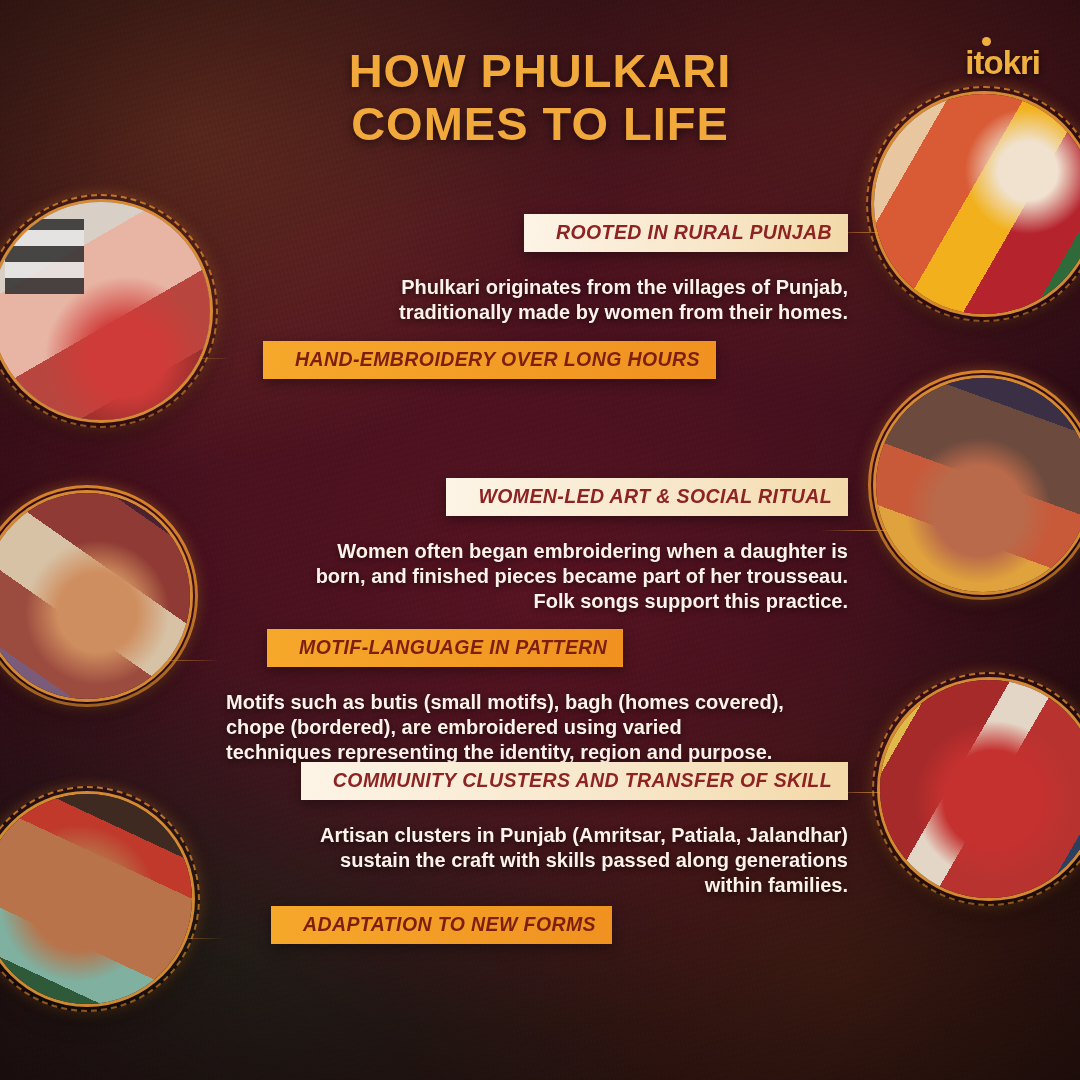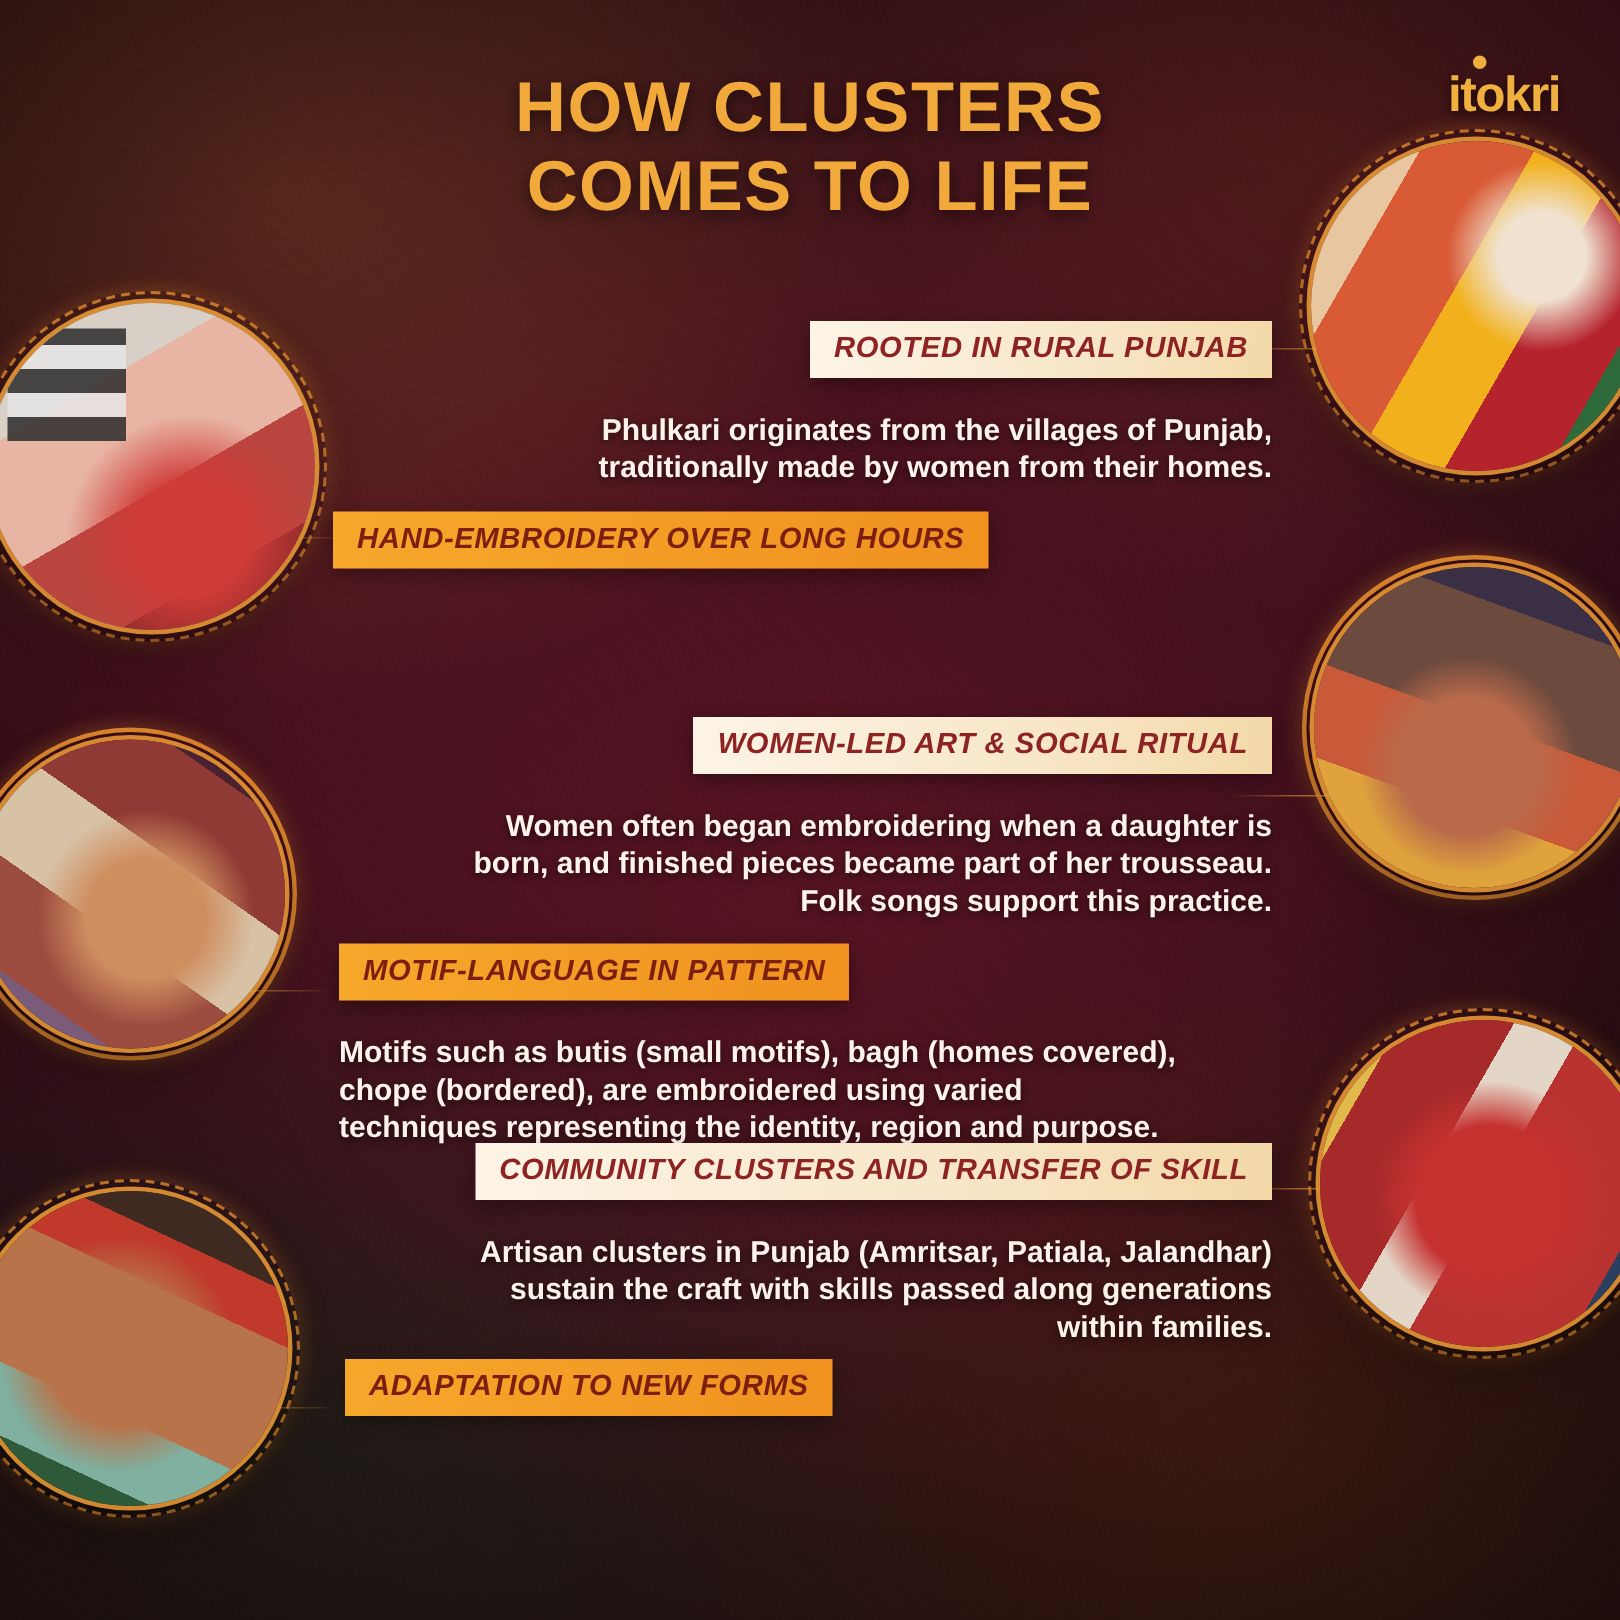--- a/index.html
+++ b/index.html
@@ -113,30 +113,31 @@
   .img-f {
     background:
       radial-gradient(circle at 46% 52%, #b8734a 0 30%, rgba(184,115,74,0) 50%),
       linear-gradient(25deg,#2e5a3a 0 18%, #7fb0a0 18% 34%, #b8734a 34% 66%, #c0392b 66% 78%, #3f2a22 78% 100%);
   }
 
   
   .section { position: absolute; z-index: 5; }
   .heading {
     display: inline-block;
-    padding: 7px 16px 8px 16px;
+    padding: 7px 16px 8px 32px;
     font-size: 19.5px; font-weight: bold; font-style: italic;
     letter-spacing: .4px;
     color: #8d2323;
     background: linear-gradient(95deg,#fdf4e6 0%, #f7e6c8 60%, #f3d9a8 100%);
     box-shadow: 0 4px 12px rgba(0,0,0,0.35);
   }
   .heading.amber {
     color: #7c1f10;
     background: linear-gradient(95deg,#f6a82b 0%, #f09120 100%);
+    margin-left: 41px;
   }
   .body {
     margin-top: 23px;
     font-size: 20px; line-height: 25px;
     font-weight: bold;
     color: #fdf3ea;
     text-shadow: 0 2px 6px rgba(0,0,0,0.55);
   }
   .align-right { text-align: right; }
   .align-left { text-align: left; }
@@ -178,21 +179,21 @@
   <div class="photo" style="left:876px; top:378px; width:214px; height:214px;">
     <div class="inner img-c"></div>
   </div>
 
   <div class="ring dashed" style="left:872px; top:672px; width:234px; height:234px;"></div>
   <div class="photo" style="left:880px; top:680px; width:218px; height:218px;">
     <div class="inner img-e"></div>
   </div>
 
   <div class="title-wrap">
-    <div class="line">HOW CLUSTERS</div>
+    <div class="line">HOW PHULKARI</div>
     <div class="line">COMES TO LIFE</div>
   </div>
 
   <div class="logo">
     <span class="dotted">itokri</span>
   </div>
 
   <div class="connector" style="left:820px; top:232px; width:70px;"></div>
   <div class="section align-right" style="left:300px; top:214px; width:548px;">
     <div class="heading">ROOTED IN RURAL PUNJAB</div>

